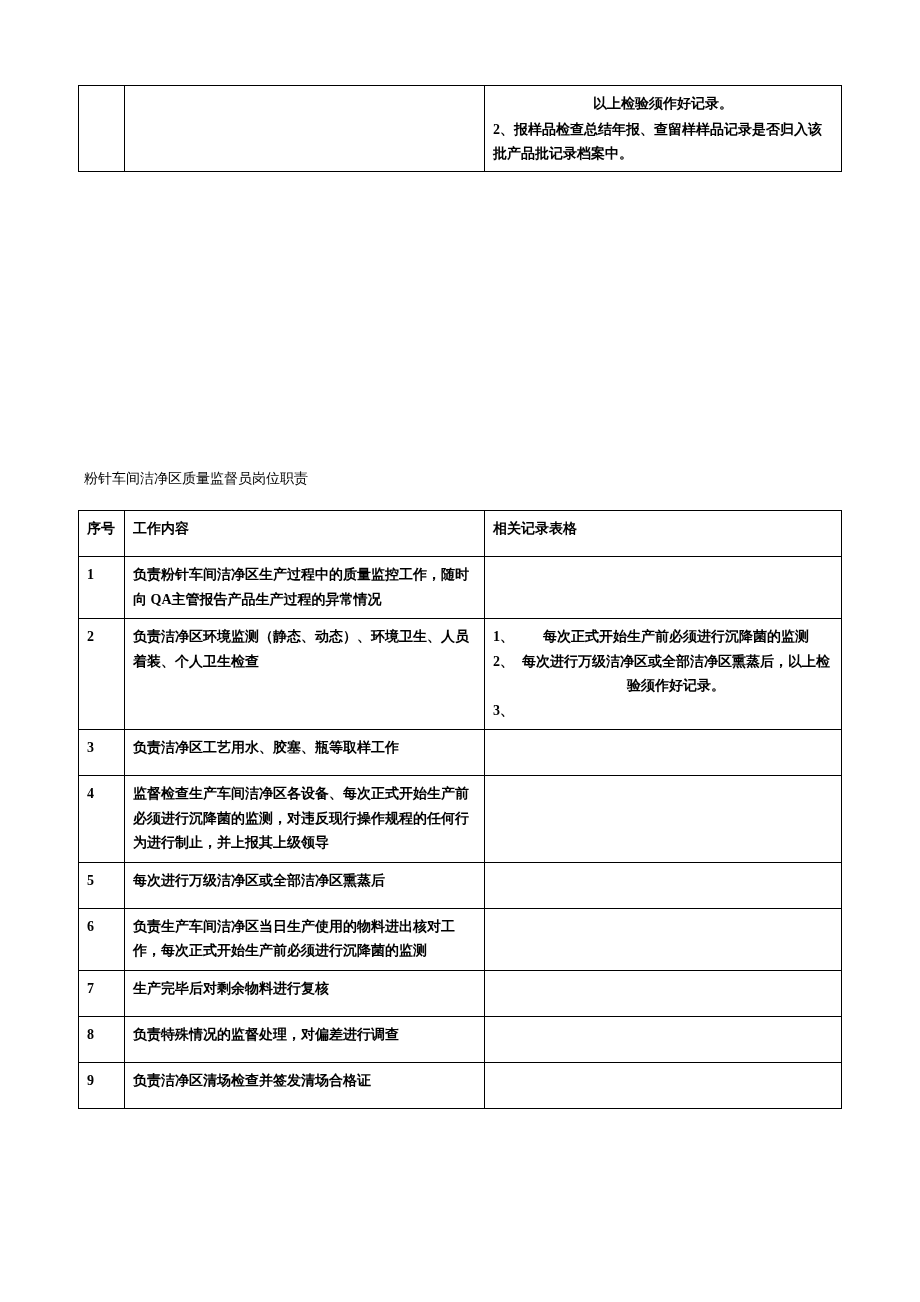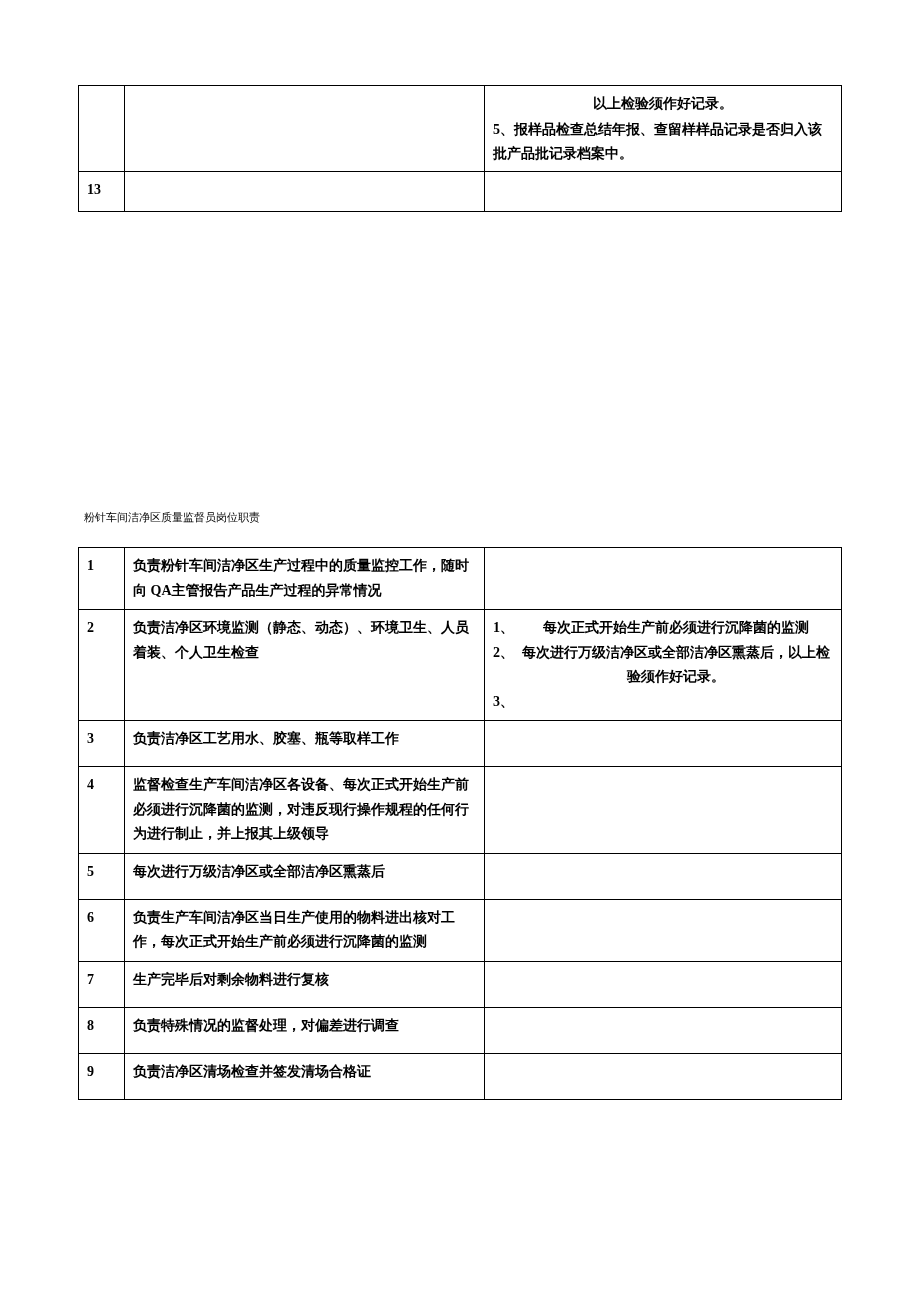--- a/index.html
+++ b/index.html
@@ -22,21 +22,21 @@
       padding: 6px 8px;
       vertical-align: top;
       line-height: 1.7;
       font-size: 14px;
       font-weight: bold;
     }
     .col-num { width: 46px; }
     .col-work { width: 360px; }
     .col-record { width: auto; }
     .section-title {
-      font-size: 11px;
+      font-size: 14px;
       margin: 298px 0 22px 6px;
     }
     .mid-row td { height: 40px; }
     .tbl2-header td { height: 46px; }
     .tbl2-row td { line-height: 1.75; }
     .tbl2-single td { height: 46px; }
     .num-item { display: flex; }
     .num-item .n { width: 26px; flex-shrink: 0; }
     .num-item .t { flex: 1; text-align: center; }
   </style>
@@ -48,40 +48,40 @@
     <col class="col-num">
       <col class="col-work">
       <col class="col-record">
   </colgroup>
   <tbody>
       <tr>
     <td></td>
     <td></td>
     <td>
       <div style="text-align:center;padding:0 30px 2px 30px">以上检验须作好记录。</div>
-      <div>5、报样品检查总结年报、查留样样品记录是否归入该批产品批记录档案中。</div>
+      <div>2、报样品检查总结年报、查留样样品记录是否归入该批产品批记录档案中。</div>
     </td>
-  </tr>
-  <tr class="mid-row">
-    <td>13</td>
-    <td></td>
-    <td></td>
   </tr>
 </tbody>
   </table>
 
 <div class="section-title">粉针车间洁净区质量监督员岗位职责</div>
 
 <table>
   <colgroup>
     <col class="col-num">
       <col class="col-work">
       <col class="col-record">
   </colgroup>
   <tbody>
+      <tr class="tbl2-header">
+    <td>序号</td>
+    <td>工作内容</td>
+    <td>相关记录表格</td>
+  </tr>
   <tr class="tbl2-row">
     <td>1</td>
     <td>负责粉针车间洁净区生产过程中的质量监控工作，随时向 QA主管报告产品生产过程的异常情况</td>
     <td></td>
   </tr>
   <tr class="tbl2-row">
     <td>2</td>
     <td>负责洁净区环境监测（静态、动态）、环境卫生、人员着装、个人卫生检查</td>
     <td>
       <div class="num-item">

